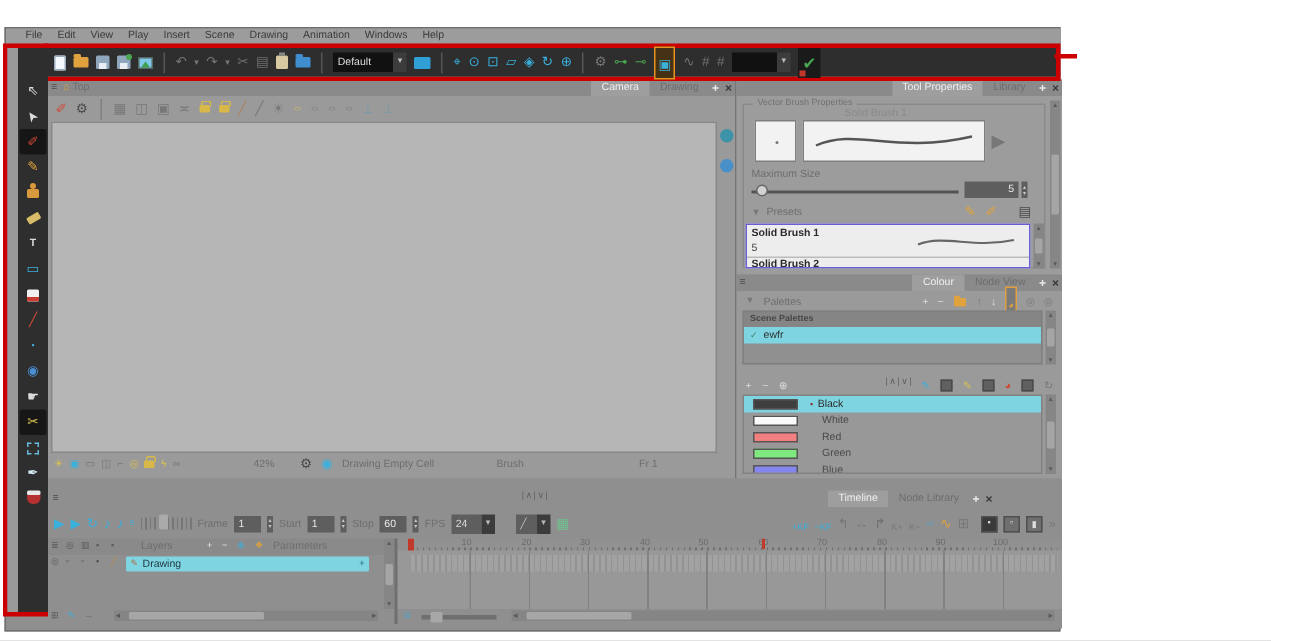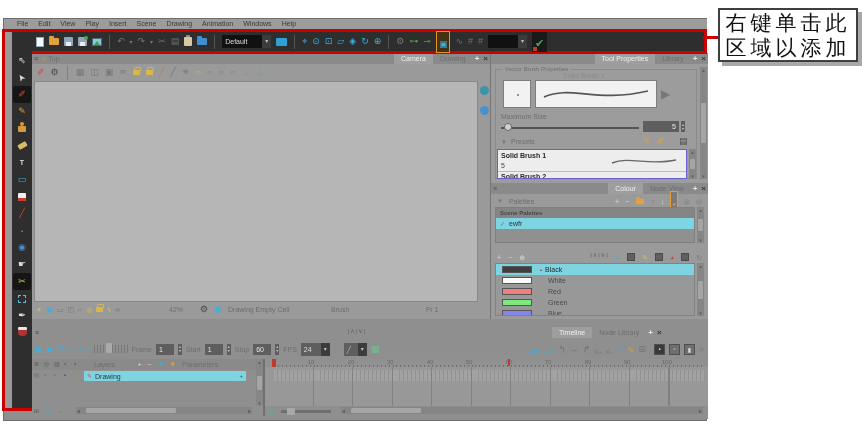--- a/index.html
+++ b/index.html
@@ -549,18 +549,14 @@
             <i class="ico xs abs" style="left:1px;top:1px;color:#5a5a5a">◂</i>
             <span class="thumb" style="left:10px;width:70px;"></span>
             <i class="ico xs abs" style="right:1px;top:1px;color:#5a5a5a">▸</i>
           </div>
         </div>
       </div>
     </div>
   </div>
 
   <div class="connector"></div>
-  <div class="callout">
-    <div>右键单击此</div>
-    <div>区域以添加</div>
-  </div>
 
 </div>
 
 </body></html>

